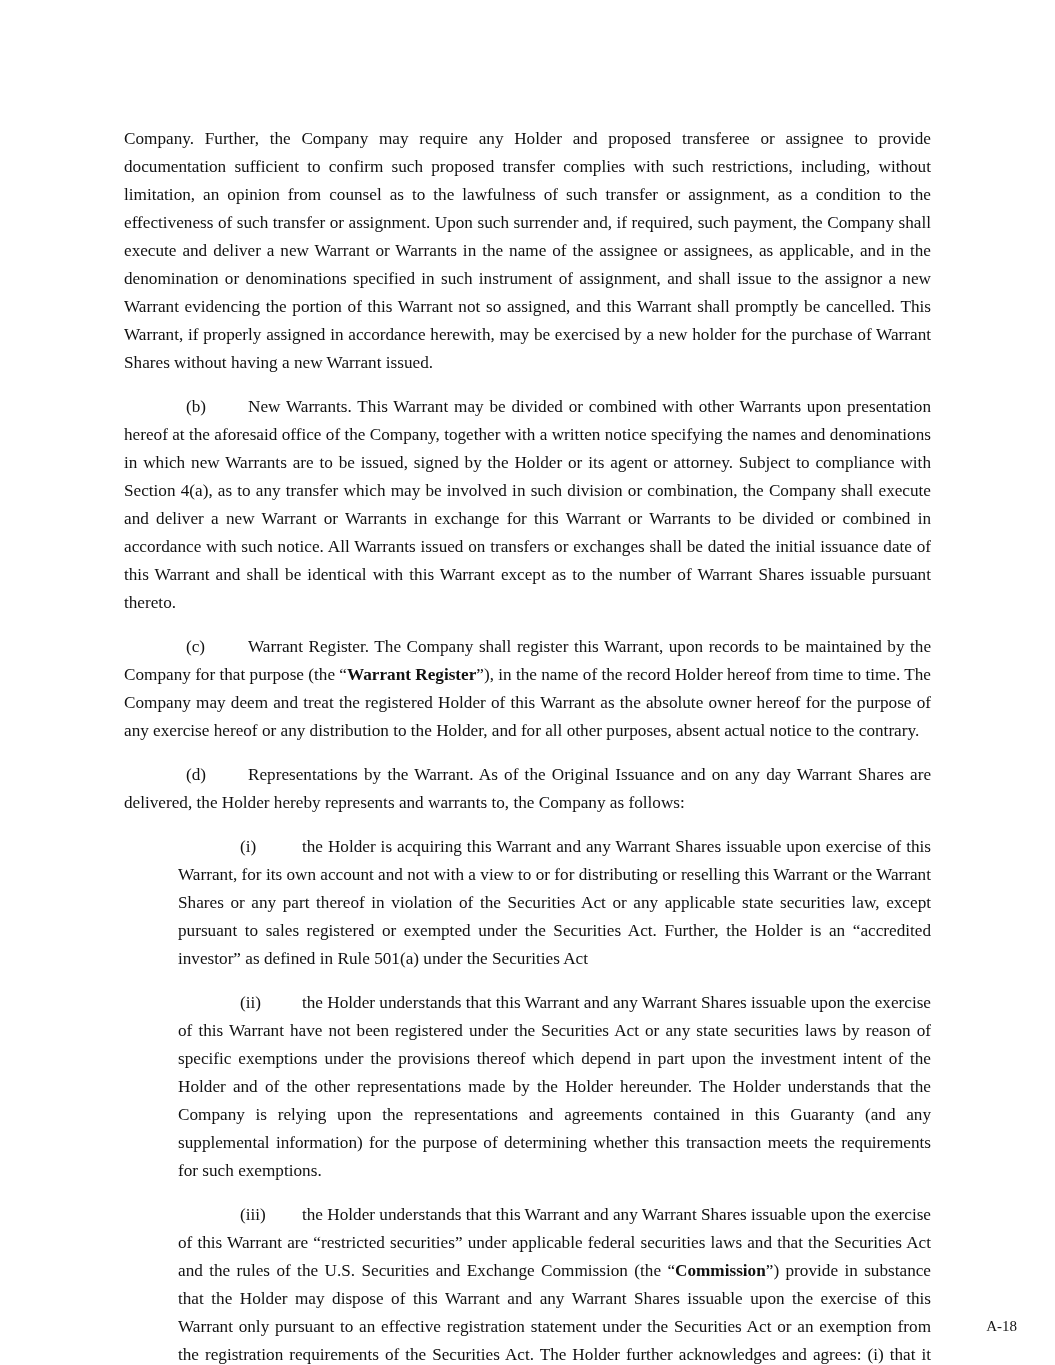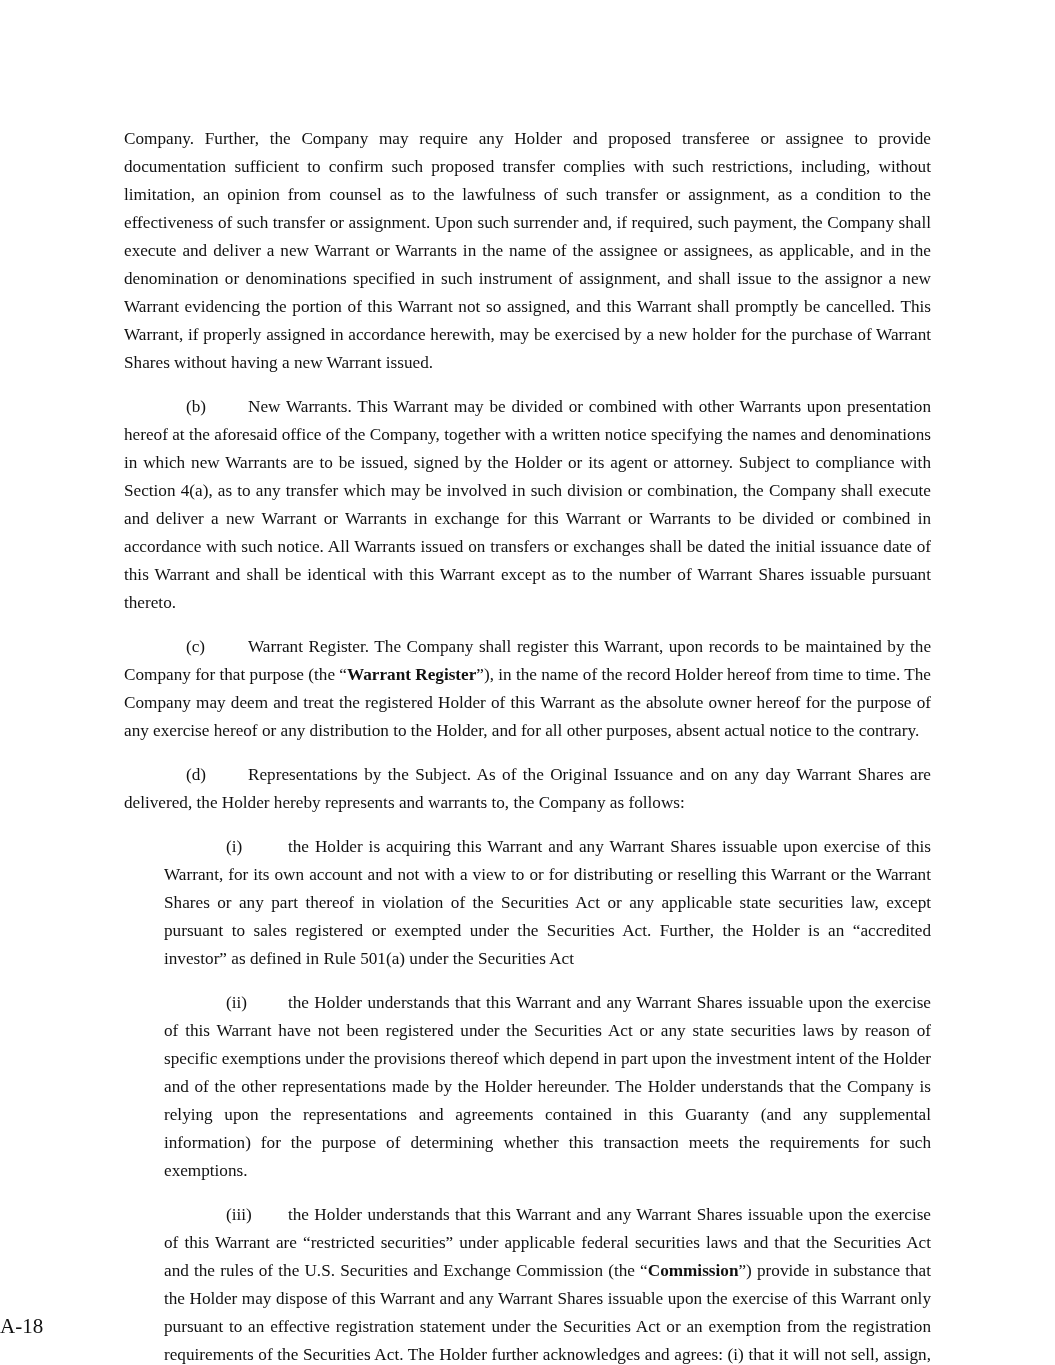--- a/index.html
+++ b/index.html
@@ -26,21 +26,21 @@
     }
     .para {
       margin: 0 0 16px 0;
       text-align: justify;
       text-justify: inter-word;
     }
     .para.indent-first {
       text-indent: 62px;
     }
     .sub {
-      margin-left: 40px;
+      margin-left: 54px;
     }
     .sub.para.indent-first {
       text-indent: 62px;
     }
     .label {
       display: inline-block;
       width: 62px;
       text-indent: 0;
     }
     .u {
@@ -48,37 +48,37 @@
       text-decoration-thickness: 1px;
     }
     .b {
       font-weight: bold;
     }
     .footer {
       position: absolute;
       left: 0;
       width: 1017px;
       top: 1315px;
-      text-align: left;
-      font-size: 21px;
+      text-align: right;
+      font-size: 15px;
       line-height: 22px;
     }
   </style>
 </head>
 <body>
 
 <div class="page">
 
   <p class="para">Company. Further, the Company may require any Holder and proposed transferee or assignee to provide documentation sufficient to confirm such proposed transfer complies with such restrictions, including, without limitation, an opinion from counsel as to the lawfulness of such transfer or assignment, as a condition to the effectiveness of such transfer or assignment. Upon such surrender and, if required, such payment, the Company shall execute and deliver a new Warrant or Warrants in the name of the assignee or assignees, as applicable, and in the denomination or denominations specified in such instrument of assignment, and shall issue to the assignor a new Warrant evidencing the portion of this Warrant not so assigned, and this Warrant shall promptly be cancelled. This Warrant, if properly assigned in accordance herewith, may be exercised by a new holder for the purchase of Warrant Shares without having a new Warrant issued.</p>
 
   <p class="para indent-first"><span class="label">(b)</span><span class="u">New Warrants</span><span>. This Warrant may be divided or combined with other Warrants upon presentation hereof at the aforesaid office of the Company, together with a written notice specifying the names and denominations in which new Warrants are to be issued, signed by the Holder or its agent or attorney. Subject to compliance with Section 4(a), as to any transfer which may be involved in such division or combination, the Company shall execute and deliver a new Warrant or Warrants in exchange for this Warrant or Warrants to be divided or combined in accordance with such notice. All Warrants issued on transfers or exchanges shall be dated the initial issuance date of this Warrant and shall be identical with this Warrant except as to the number of Warrant Shares issuable pursuant thereto.</span></p>
 
   <p class="para indent-first"><span class="label">(c)</span><span class="u">Warrant Register</span><span>. The Company shall register this Warrant, upon records to be maintained by the Company for that purpose (the “</span><span class="b">Warrant Register</span><span>”), in the name of the record Holder hereof from time to time. The Company may deem and treat the registered Holder of this Warrant as the absolute owner hereof for the purpose of any exercise hereof or any distribution to the Holder, and for all other purposes, absent actual notice to the contrary.</span></p>
 
-  <p class="para indent-first"><span class="label">(d)</span><span class="u">Representations by the Subject</span><span>. As of the Original Issuance and on any day Warrant Shares are delivered, the Holder hereby represents and warrants to, the Company as follows:</span></p>
+  <p class="para indent-first"><span class="label">(d)</span><span class="u">Representations by the Warrant</span><span>. As of the Original Issuance and on any day Warrant Shares are delivered, the Holder hereby represents and warrants to, the Company as follows:</span></p>
 
   <p class="para sub indent-first"><span class="label">(i)</span><span>the Holder is acquiring this Warrant and any Warrant Shares issuable upon exercise of this Warrant, for its own account and not with a view to or for distributing or reselling this Warrant or the Warrant Shares or any part thereof in violation of the Securities Act or any applicable state securities law, except pursuant to sales registered or exempted under the Securities Act. Further, the Holder is an “accredited investor” as defined in Rule 501(a) under the Securities Act</span></p>
 
   <p class="para sub indent-first"><span class="label">(ii)</span><span>the Holder understands that this Warrant and any Warrant Shares issuable upon the exercise of this Warrant have not been registered under the Securities Act or any state securities laws by reason of specific exemptions under the provisions thereof which depend in part upon the investment intent of the Holder  and of the other representations made by the Holder hereunder. The Holder understands that the Company is relying upon the representations and agreements contained in this Guaranty (and any supplemental information) for the purpose of determining whether this transaction meets the requirements for such exemptions.</span></p>
 
   <p class="para sub indent-first"><span class="label">(iii)</span><span>the Holder understands that this Warrant and any Warrant Shares issuable upon the exercise of this Warrant are “restricted securities” under applicable federal securities laws and that the Securities Act and the rules of the U.S. Securities and Exchange Commission (the “</span><span class="b">Commission</span><span>”) provide in substance that the Holder may dispose of this Warrant and any Warrant Shares issuable upon the exercise of this Warrant only pursuant to an effective registration statement under the Securities Act or an exemption from the registration requirements of the Securities Act. The Holder further acknowledges and agrees: (i) that it will not sell, assign, pledge, give, transfer, or otherwise dispose of this Warrant, any Warrant Shares issuable upon the exercise</span></p>
 
 </div>
 
 <div class="footer">A-18</div>

